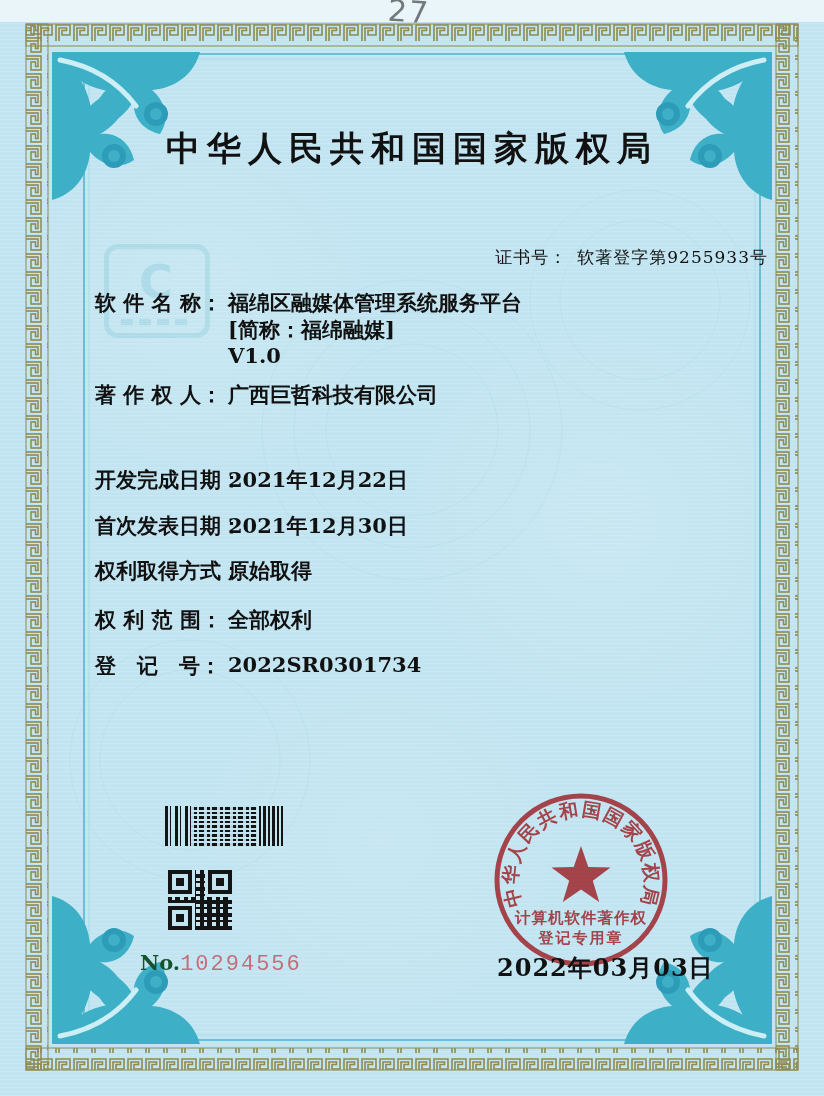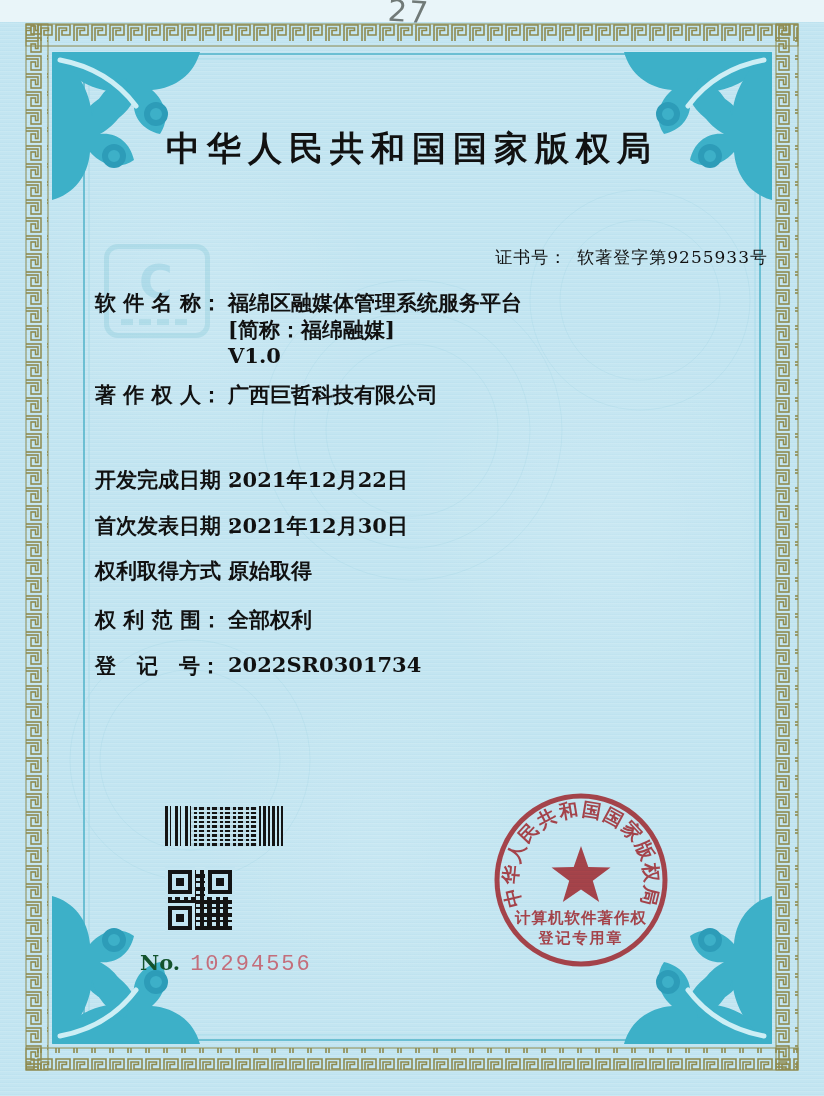--- a/index.html
+++ b/index.html
@@ -83,21 +83,21 @@
   .seal text{font-family:"DejaVu Serif","Liberation Serif",serif;font-weight:700;}
 
   .issue-date{
     position:absolute;left:497px;top:952px;z-index:4;
     font-size:24px;font-weight:700;letter-spacing:1px;
   }
   .serial{position:absolute;left:140px;top:950px;z-index:2;font-size:21px;}
   .serial .no-label{font-weight:600;color:#14532d;}
   .serial .no-value{
     font-family:"Liberation Mono","DejaVu Sans Mono",monospace;
-    color:#c46e7b;font-size:22px;letter-spacing:2px;margin-left:10px;
+    color:#c46e7b;font-size:22px;letter-spacing:2px;
   }
 
   .cpcc{
     position:absolute;left:104px;top:244px;width:96px;height:84px;z-index:1;
     border:5px solid rgba(46,158,184,.15);border-radius:14px;
   }
   .cpcc::before{
     content:"C";position:absolute;left:30px;top:6px;
     font-size:46px;font-weight:700;color:rgba(46,158,184,.16);
     font-family:"DejaVu Sans",sans-serif;
@@ -225,14 +225,15 @@
       <textPath href="#sealArc" startOffset="50%" text-anchor="middle">中华人民共和国国家版权局</textPath>
     </text>
     <polygon fill="#d23a3f" points="95,61 102.3,82 124.5,82.4 106.8,95.8 113.2,117.1 95,104.4 76.8,117.1 83.2,95.8 65.5,82.4 87.7,82"></polygon>
     <text x="95" y="138" text-anchor="middle" font-size="15.5" fill="#d23a3f" letter-spacing="1">计算机软件著作权</text>
     <text x="95" y="158" text-anchor="middle" font-size="15" fill="#d23a3f" letter-spacing="2">登记专用章</text>
   </svg>
 
   <div class="serial">
     <span class="no-label">No.</span><span class="no-value">10294556</span>
   </div>
+  <div class="issue-date">2022年03月03日</div>
 
 </div>
 
 </body></html>

